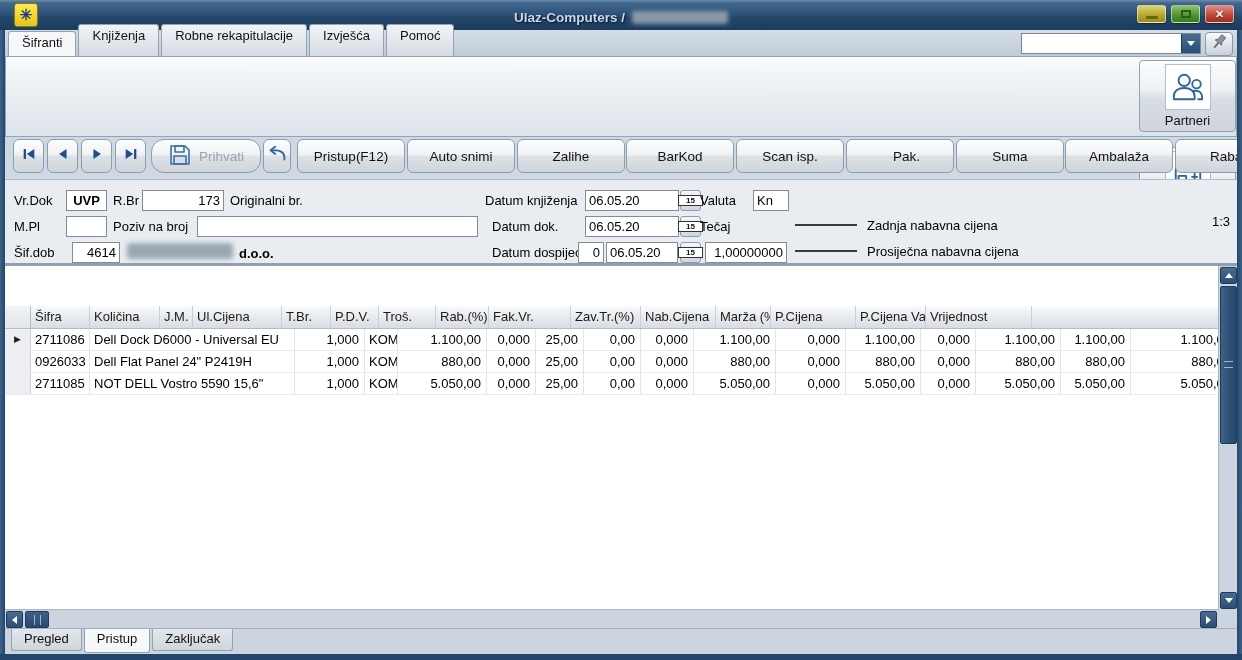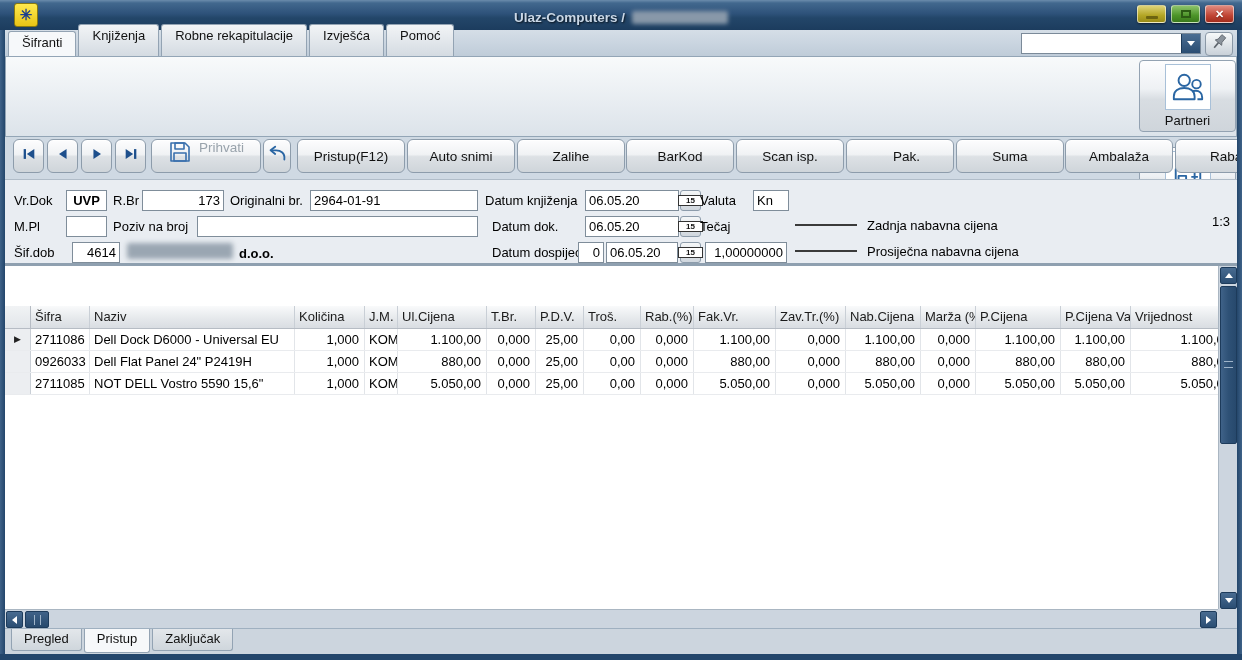--- a/index.html
+++ b/index.html
@@ -36,21 +36,21 @@
 .bigbtns{display:flex;gap:15px;padding:3px 0 0 9px;align-items:flex-end;flex-direction:column;}
 .vdiv{width:2px;height:72px;margin:0 4px;background:linear-gradient(90deg,#a8b4c1,#ffffff);}
 .bigbtn{width:97px;height:72px;border:1px solid #93a2b2;border-radius:4px;background:linear-gradient(180deg,#fdfdfe 0%,#eef1f4 40%,#d8dde2 55%,#cfd5db 100%);display:flex;flex-direction:column;align-items:center;padding-top:3px;cursor:default;}
 .bigbtn.hl{background:#faf4cf;border-color:#d8ca78;box-shadow:inset 0 0 0 1px #fdfae6;}
 .iconbox{width:46px;height:46px;background:#fff;border:1px solid #a8c0d8;display:flex;align-items:center;justify-content:center;}
 .biglabel{font-size:13px;margin-top:3px;color:#111;white-space:nowrap;}
 
 .actionbar{position:absolute;top:139px;left:5px;right:5px;height:38px;}
 .sbtnface{border:1px solid #8d9cab;border-radius:6px;background:linear-gradient(180deg,#fdfdfe 0%,#f0f2f4 45%,#dde1e5 52%,#cfd5da 100%);box-shadow:inset 0 1px 0 #fff;}
 .navbtn{position:absolute;top:0;width:31px;height:34px;display:flex;align-items:center;justify-content:center;}
-.prihvati{position:absolute;left:146px;top:0;width:110px;height:34px;display:flex;justify-content:center;gap:7px;color:#99a3ac;font-size:13.5px;}
+.prihvati{position:absolute;left:146px;top:0;width:110px;height:34px;display:flex;align-items:center;justify-content:center;gap:7px;color:#99a3ac;font-size:13.5px;border-radius:13px;}
 .undobtn{position:absolute;left:258px;top:0;width:28px;height:34px;display:flex;align-items:center;justify-content:center;}
 .actbtn{position:absolute;top:0;width:108px;height:34px;display:flex;align-items:center;justify-content:center;font-size:13.5px;color:#111;white-space:nowrap;}
 .actbtn.clipped{justify-content:flex-start;padding-left:34px;}
 
 .formpanel{position:absolute;top:179px;left:5px;right:5px;height:86px;background:#e9edf2;border-top:1px solid #b0bcc8;border-bottom:2px solid #8fa0b0;}
 .flabel{position:absolute;font-size:13px;color:#000;white-space:nowrap;overflow:hidden;}
 .finput{position:absolute;height:21px;border:1px solid #7f8d9a;background:#fff;font-size:13px;padding:0 3px;outline:none;}
 .finput.r{text-align:right;}
 .finput.c{text-align:center;font-weight:bold;}
 .calbtn{position:absolute;width:21px;height:21px;border:1px solid #8d9cab;border-radius:3px;background:linear-gradient(#f5f7f8,#cfd6dd);display:flex;align-items:center;justify-content:center;}
@@ -241,21 +241,20 @@
         <div class="actbtn sbtnface clipped" style="left: 1170px;">Raba</div>
       </div>
   </div>
 
   <div class="formpanel">
     <span class="flabel" style="left:9px;top:13px;width:47px">Vr.Dok</span>
     <input class="finput c" style="left: 61px; top: 10px; width: 41px;" value="UVP">
     <span class="flabel" style="left:108px;top:13px">R.Br</span>
     <input class="finput r" style="left: 137px; top: 10px; width: 82px;" value="173">
     <span class="flabel" style="left:225px;top:13px">Originalni br.</span>
-    <input class="finput" style="left: 305px; top: 10px; width: 168px;" value="2964-01-91">
     <span class="flabel" style="left:480px;top:13px">Datum knjiženja</span>
     <input class="finput" style="left: 580px; top: 10px; width: 94px;" value="06.05.20">
     <div class="calbtn" style="left:675px;top:10px">
         <span class="calface">15</span>
       </div>
     <span class="flabel" style="left:695px;top:13px">Valuta</span>
     <input class="finput" style="left: 748px; top: 10px; width: 36px;" value="Kn">
 
     <span class="flabel" style="left:9px;top:39px">M.Pl</span>
     <input class="finput" style="left: 61px; top: 36px; width: 41px;" value="">
@@ -283,21 +282,20 @@
     <input class="finput r" style="left: 700px; top: 62px; width: 82px;" value="1,00000000">
     <span class="legline" style="left:790px;top:70px"></span>
     <span class="leglabel" style="left:862px;top:64px">Prosiječna nabavna cijena</span>
     <span class="recind">1:3</span>
   </div>
 
   <div class="grid">
     <div class="ghead">
         <div class="gcell gut"></div>
         <div class="gcell" style="width: 59px;">Šifra</div>
-        <div class="gcell" style="width: 205px;">Naziv</div>
         <div class="gcell" style="width: 70px;">Količina</div>
         <div class="gcell" style="width: 33px;">J.M.</div>
         <div class="gcell" style="width: 89px;">Ul.Cijena</div>
         <div class="gcell" style="width: 49px;">T.Br.</div>
         <div class="gcell" style="width: 48px;">P.D.V.</div>
         <div class="gcell" style="width: 57px;">Troš.</div>
         <div class="gcell" style="width: 53px;">Rab.(%)</div>
         <div class="gcell" style="width: 82px;">Fak.Vr.</div>
         <div class="gcell" style="width: 70px;">Zav.Tr.(%)</div>
         <div class="gcell" style="width: 75px;">Nab.Cijena</div>

